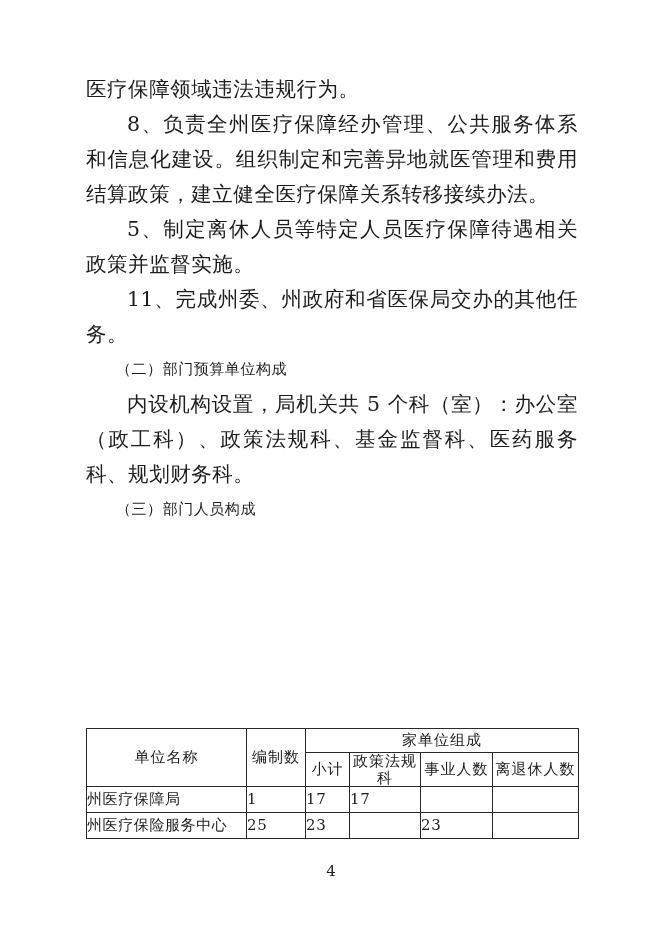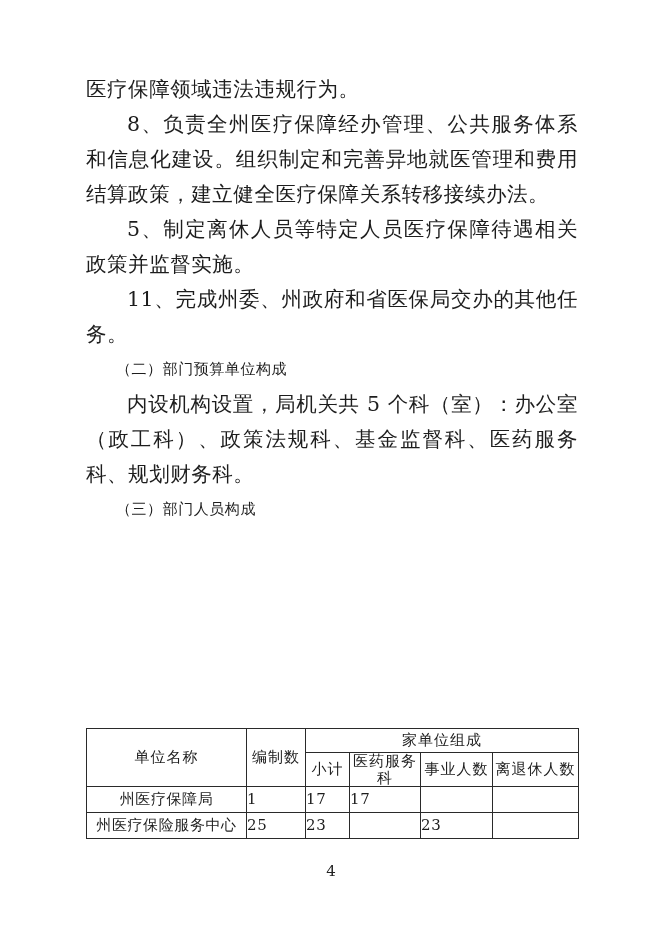--- a/index.html
+++ b/index.html
@@ -73,21 +73,21 @@
   #people-table th {
     text-align: center;
     height: 23px;
     letter-spacing: 1px;
   }
   #people-table td {
     height: 25px;
     letter-spacing: 0.6px;
   }
   td.unit-cell {
-    text-align: center;
+    text-align: left;
     padding-left: 6px;
   }
   td.num-cell {
     text-align: left;
     padding-left: 7px;
   }
   th.unit-head {
     vertical-align: middle;
   }
   col.c-unit  { width: 160px; }
@@ -143,21 +143,21 @@
       <col class="c-ret">
     </colgroup>
     <thead>
       <tr>
         <th class="unit-head" rowspan="2">单位名称</th>
         <th rowspan="2">编制数</th>
         <th colspan="4">家单位组成</th>
       </tr>
       <tr>
         <th>小计</th>
-        <th>医药服务科</th>
+        <th>政策法规科</th>
         <th>事业人数</th>
         <th>离退休人数</th>
       </tr>
     </thead>
     <tbody>
       <tr>
         <td class="unit-cell">州医疗保障局</td>
         <td class="num-cell">1</td>
         <td class="num-cell">17</td>
         <td class="num-cell">17</td>

